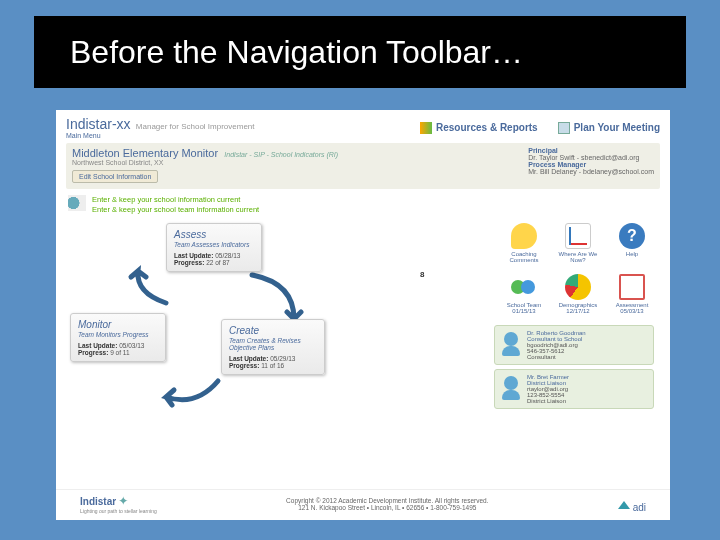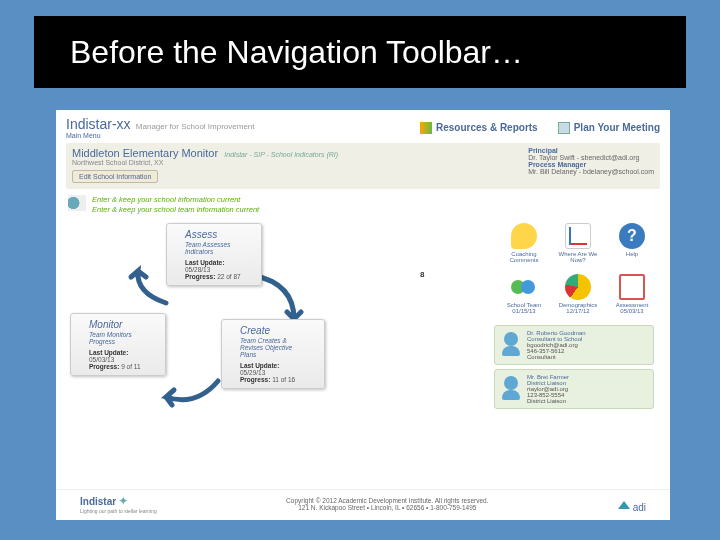--- a/index.html
+++ b/index.html
@@ -15,24 +15,24 @@
   .icn { width: 12px; height: 12px; display: inline-block; }
   .school-bar { background: #efefe6; margin: 2px 10px; padding: 4px 6px 6px; border-radius: 2px; display: flex; justify-content: space-between; }
   .school-name { color: #4a6a9c; font-size: 11px; }
   .school-tag { color: #7a9; font-style: italic; font-size: 7px; margin-left: 4px; }
   .district { color: #888; font-size: 7px; }
   .edit-btn { background: #f0ead6; border: 1px solid #bba; border-radius: 2px; padding: 2px 6px; color: #4a6a9c; font-size: 7px; margin-top: 4px; display: inline-block; }
   .staff { font-size: 7px; text-align: left; }
   .staff .role { color: #4a6a9c; font-weight: bold; }
   .staff .person { color: #666; }
   .alerts { padding: 4px 12px; display: flex; align-items: flex-start; gap: 6px; }
-  .alerts .txt { color: #5bb000; font-style: italic; font-size: 7.5px; line-height: 1.3; }
+  .alerts .txt { color: #5bb000; font-size: 7.5px; line-height: 1.3; }
   .main { display: flex; padding: 4px 10px 2px; gap: 8px; }
   .cycle { position: relative; width: 280px; height: 200px; }
-  .card { position: absolute; background: linear-gradient(#fafafa,#eaeaea); border: 1px solid #ccc; border-radius: 3px; box-shadow: 1px 1px 3px rgba(0,0,0,0.25); padding: 5px 18px; font-size: 7px; }
+  .card { position: absolute; background: linear-gradient(#fafafa,#eaeaea); border: 1px solid #ccc; border-radius: 3px; box-shadow: 1px 1px 3px rgba(0,0,0,0.25); padding: 5px 7px; font-size: 7px; }
   .card h4 { color: #4a6a9c; font-size: 10px; font-style: italic; font-weight: 500; margin-bottom: 1px; }
   .card .sub { color: #4a6a9c; font-style: italic; font-size: 6.5px; margin-bottom: 4px; }
   .card .line { color: #555; font-size: 6.5px; }
   .card .line b { color: #333; }
   .arrow { position: absolute; color: #33618e; }
   .side { flex: 1; }
   .tiles { display: flex; gap: 10px; margin-bottom: 10px; justify-content: flex-end; padding-right: 6px; }
   .tile { width: 44px; text-align: center; font-size: 6px; color: #4a6a9c; line-height: 1.1; }
   .tile .ic { width: 26px; height: 26px; margin: 0 auto 2px; border-radius: 3px; }
   .badge-num { position: absolute; font-size: 8px; color: #333; font-weight: bold; }

